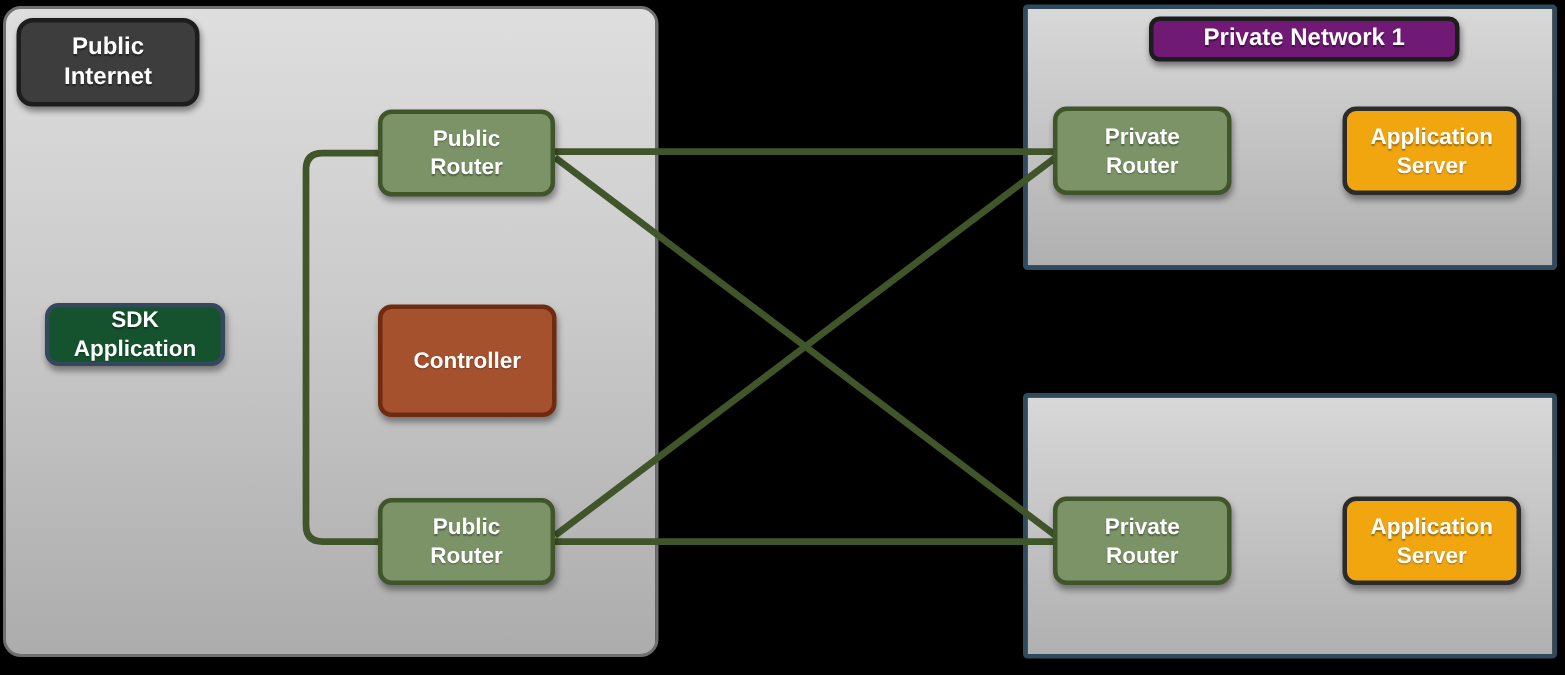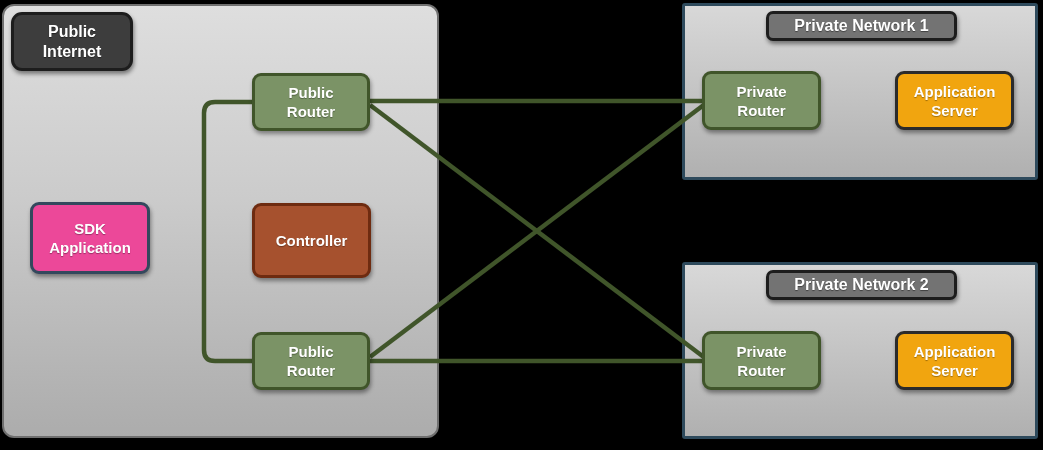--- a/index.html
+++ b/index.html
@@ -38,36 +38,36 @@
     text-align:center; color:#fff; font-weight:bold;
     border-radius:9px; box-shadow:1px 3px 4px rgba(0,0,0,0.45);
     text-shadow:0 1px 1px rgba(0,0,0,0.45); white-space:pre-line;
   }
   .tag-pi {
     left:11px; top:12px; width:122px; height:59px;
     background:#3d3d3d; border:3px solid #1d1d1d;
     font-size:16px; line-height:20px; border-radius:11px;
   }
   .tag-pn {
-    width:191px; height:30px; background:#737373; border:3px solid #1d1d1d;
+    width:207px; height:30px; background:#701a75; border:3px solid #1d1d1d;
     border-radius:7px; font-size:16px;
   }
   .tag-pn1 { left:766px; top:11px; }
   .tag-pn2 { left:766px; top:270px; }
 
   
   .node {
     position:absolute; display:flex; align-items:center; justify-content:center;
     text-align:center; color:#fff; font-weight:bold;
     font-size:15px; line-height:19px; white-space:pre-line;
     border-radius:9px; box-shadow:1px 3px 4px rgba(0,0,0,0.4);
     text-shadow:0 1px 1px rgba(0,0,0,0.35);
   }
   .n-green  { background:#7b9366; border:3px solid #40552a; }
-  .n-sdk    { left:30px;  top:202px; width:120px; height:72px; background:#ec4899; border:3px solid #33485d; }
+  .n-sdk    { left:30px;  top:202px; width:120px; height:42px; background:#14532d; border:3px solid #33485d; }
   .n-ctrl   { left:252px; top:203px; width:119px; height:75px; background:#a6512e; border:3px solid #6e2b10; }
   .n-prt    { left:252px; top:73px;  width:118px; height:58px; }
   .n-prb    { left:252px; top:332px; width:118px; height:58px; }
   .n-pr1    { left:702px; top:71px;  width:119px; height:59px; }
   .n-pr2    { left:702px; top:331px; width:119px; height:59px; }
   .n-as     { background:#f1a50f; border:3px solid #2b2b2b; }
   .n-as1    { left:895px; top:71px;  width:119px; height:59px; }
   .n-as2    { left:895px; top:331px; width:119px; height:59px; }
 </style>
 </head>
@@ -96,19 +96,18 @@
 Router</div>
   <div class="node n-green n-prb">Public
 Router</div>
 
   <div class="tag tag-pn tag-pn1">Private Network 1</div>
   <div class="node n-green n-pr1">Private
 Router</div>
   <div class="node n-as n-as1">Application
 Server</div>
 
-  <div class="tag tag-pn tag-pn2">Private Network 2</div>
   <div class="node n-green n-pr2">Private
 Router</div>
   <div class="node n-as n-as2">Application
 Server</div>
 
 </div>
 
 </body></html>

